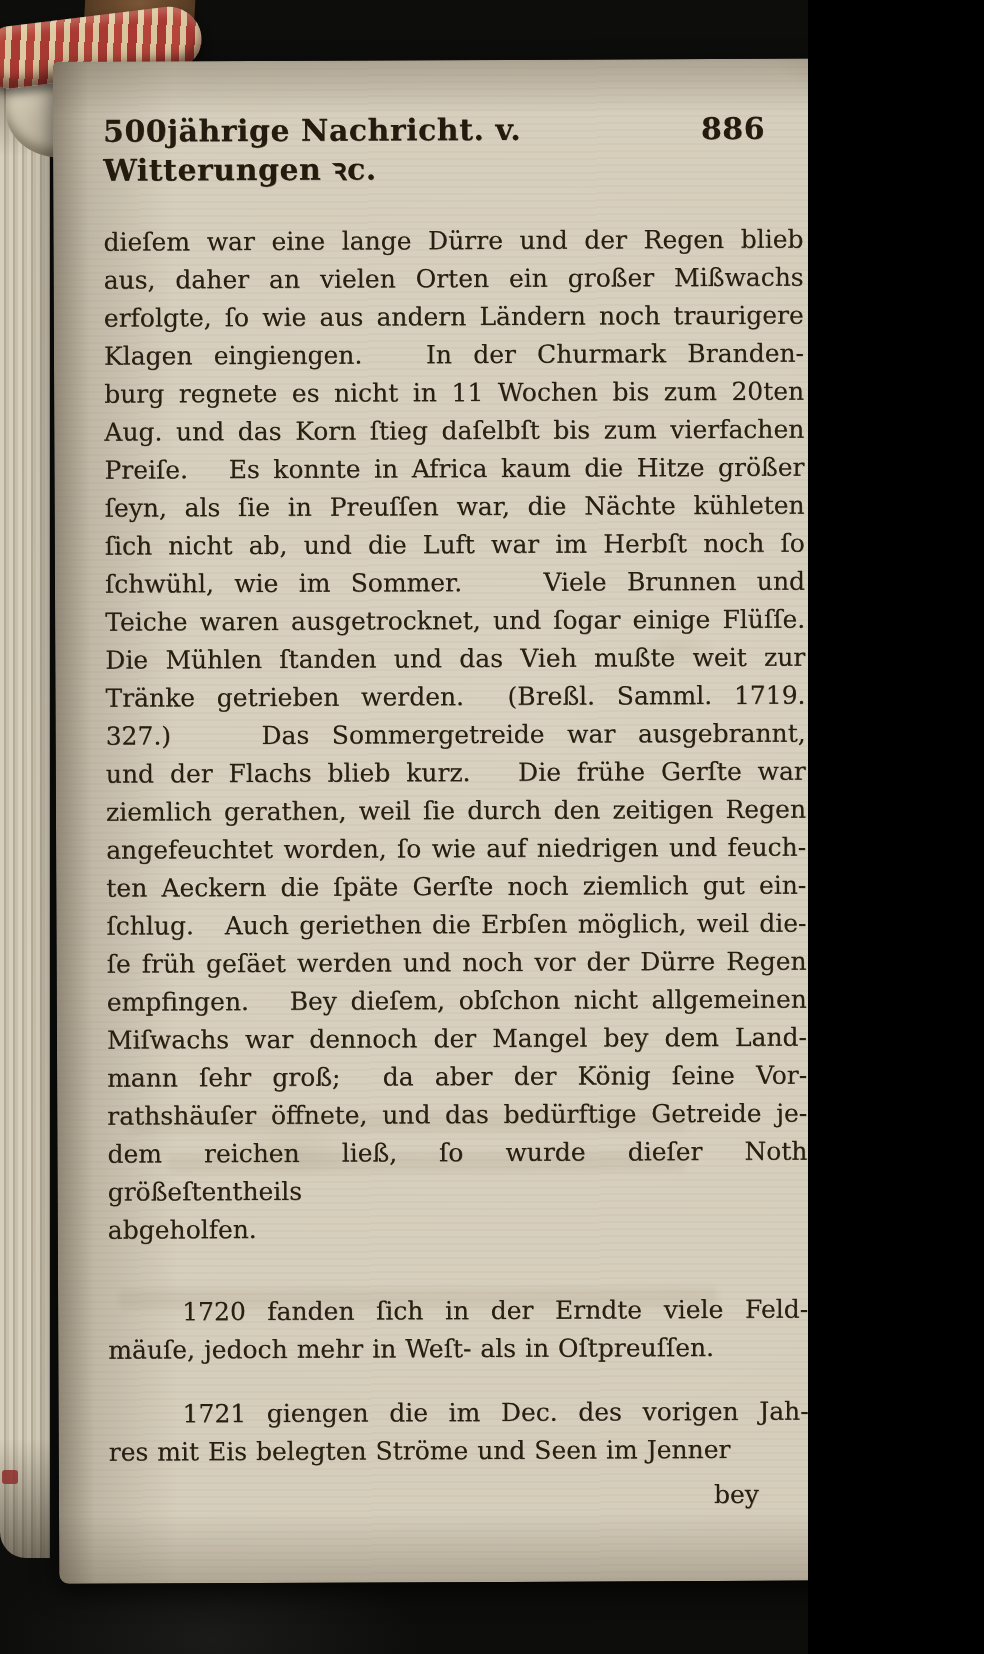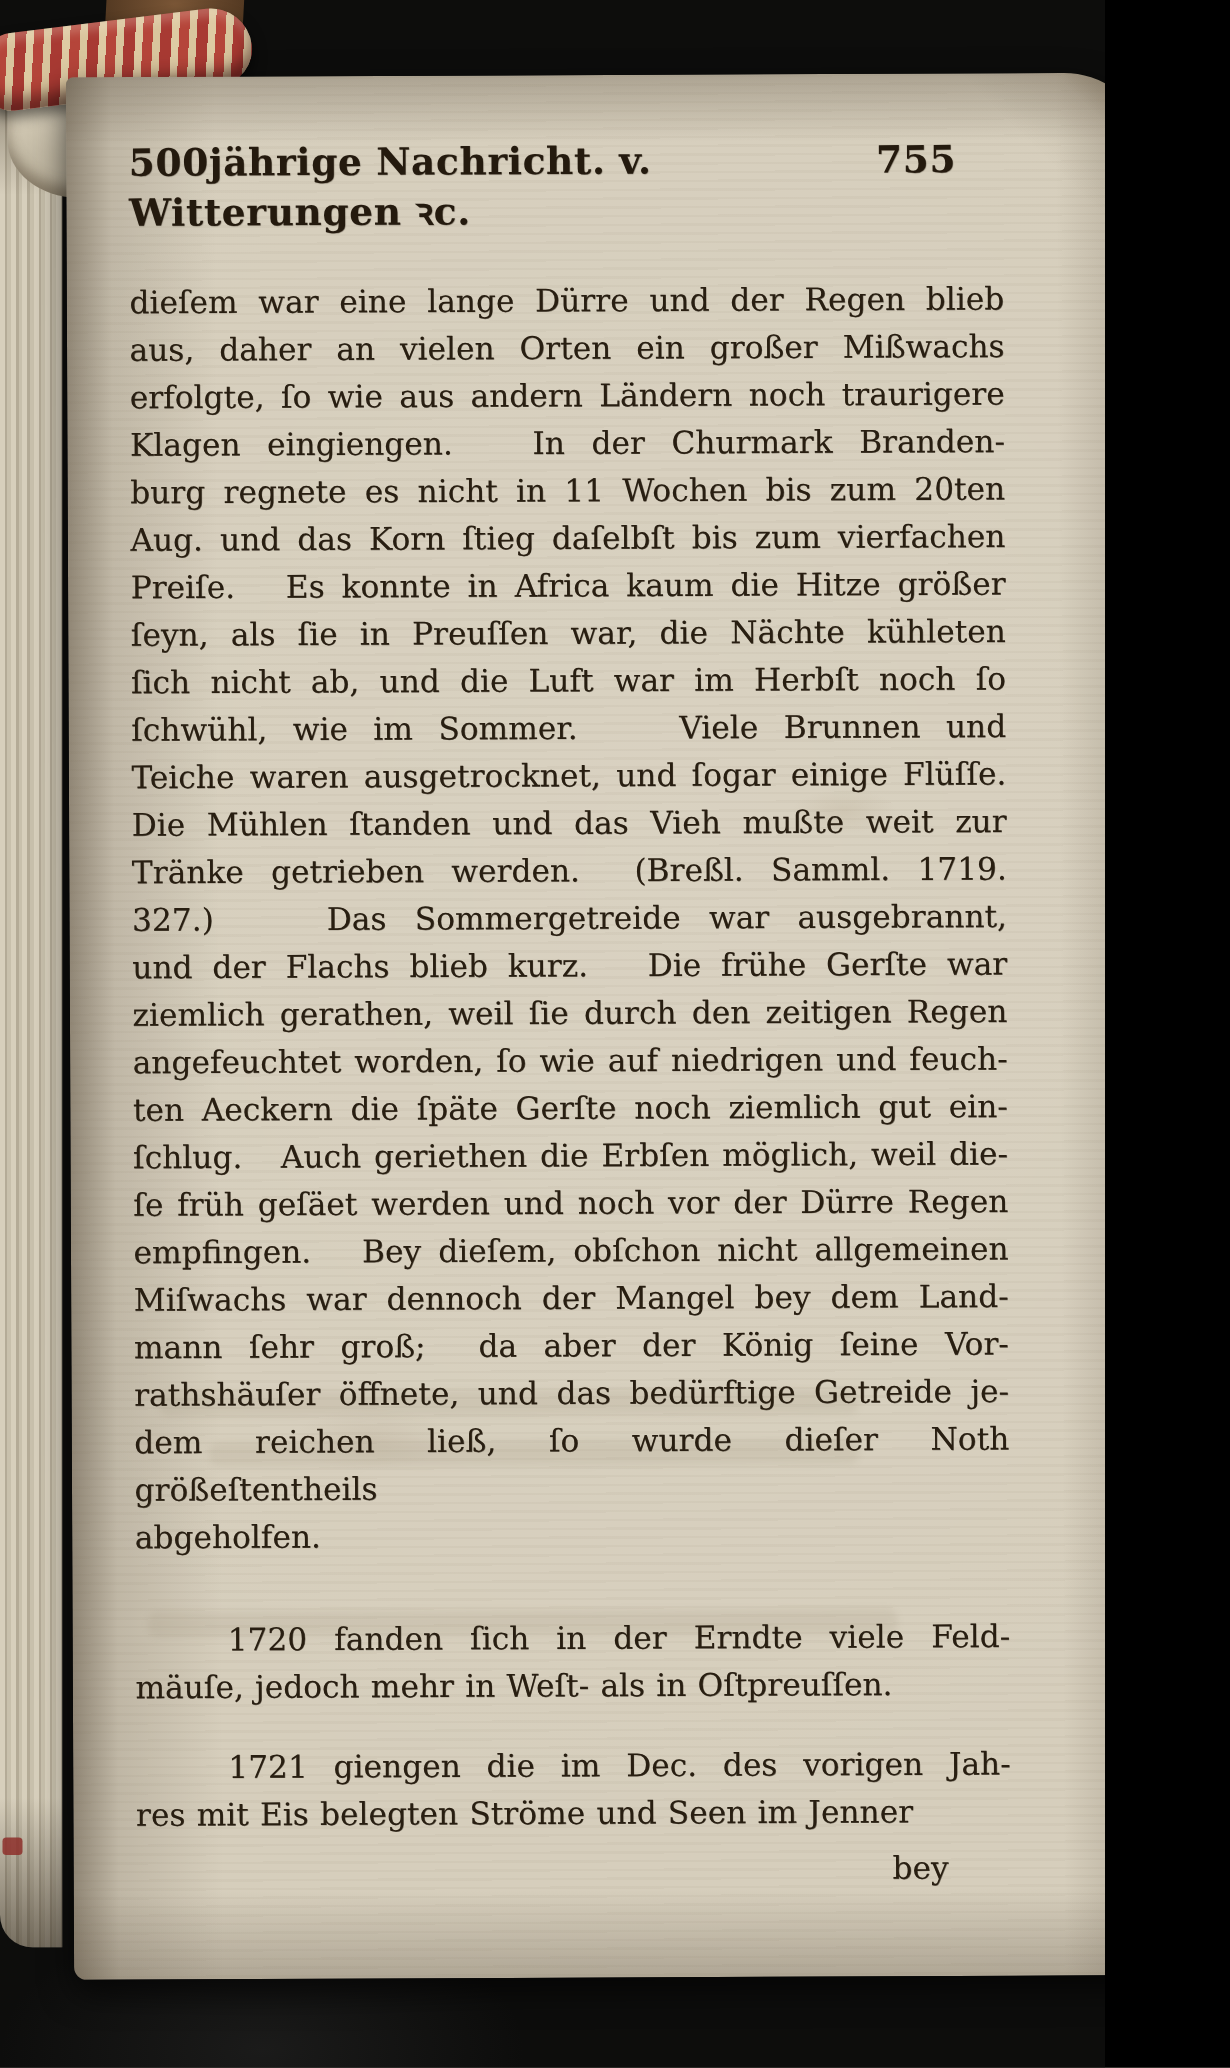--- a/index.html
+++ b/index.html
@@ -1,17 +1,17 @@
 <!DOCTYPE html>
 <html><head>
 <meta charset="utf-8">
 <style>
   html,body{margin:0;padding:0;background:#000;}
   .scene{
-    position:relative; width:884px; height:1654px; overflow:hidden;
+    position:relative; width:808px; height:1654px; overflow:hidden;
     background:
       radial-gradient(300px 160px at 210px 1640px, rgba(90,90,90,0.18), transparent 70%),
       #0d0d0c;
     font-family:"DejaVu Serif", serif;
   }
   
   .page-edges{
     position:absolute; left:0; top:66px; width:50px; height:1492px;
     background:
       linear-gradient(180deg, rgba(60,50,35,0.45) 0, rgba(60,50,35,0) 90px),
@@ -102,21 +102,21 @@
   <div class="headband"></div>
 
   <div class="paper">
     <div class="ghost g1"></div>
     <div class="ghost g2"></div>
     <div class="ghost g3"></div>
 
     <div class="content">
       <div class="running-header">
         <span>500jährige Nachricht. v. Witterungen ꝛc.</span>
-        <span>755</span>
+        <span>886</span>
       </div>
 
       <div class="body-text">
         <div class="para">
             <div class="text-line">dieſem war eine lange Dürre und der Regen blieb</div>
             <div class="text-line">aus, daher an vielen Orten ein großer Mißwachs</div>
             <div class="text-line">erfolgte, ſo wie aus andern Ländern noch traurigere</div>
             <div class="text-line">Klagen eingiengen.   In der Churmark Branden-</div>
             <div class="text-line">burg regnete es nicht in 11 Wochen bis zum 20ten</div>
             <div class="text-line">Aug. und das Korn ſtieg daſelbſt bis zum vierfachen</div>

